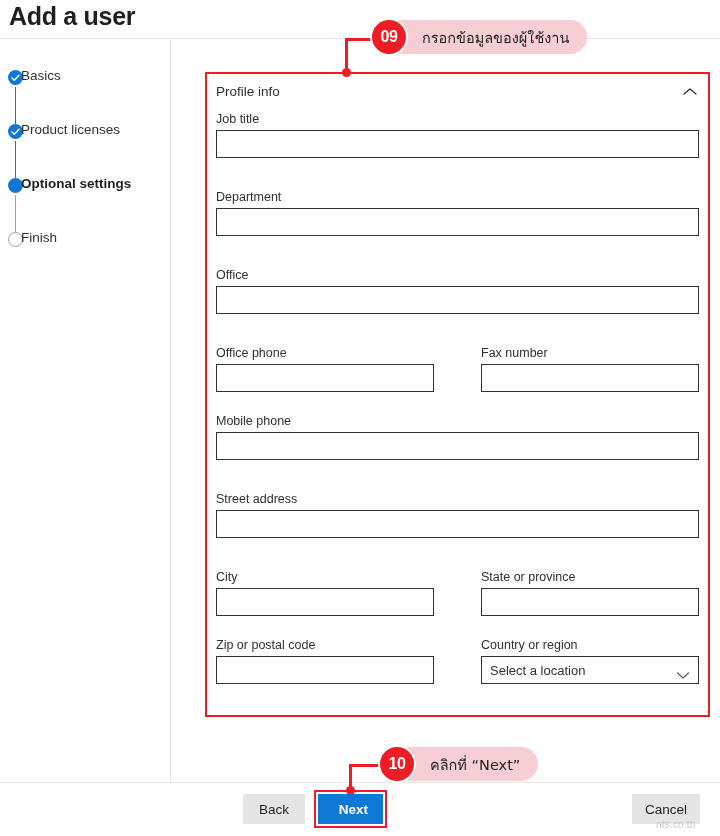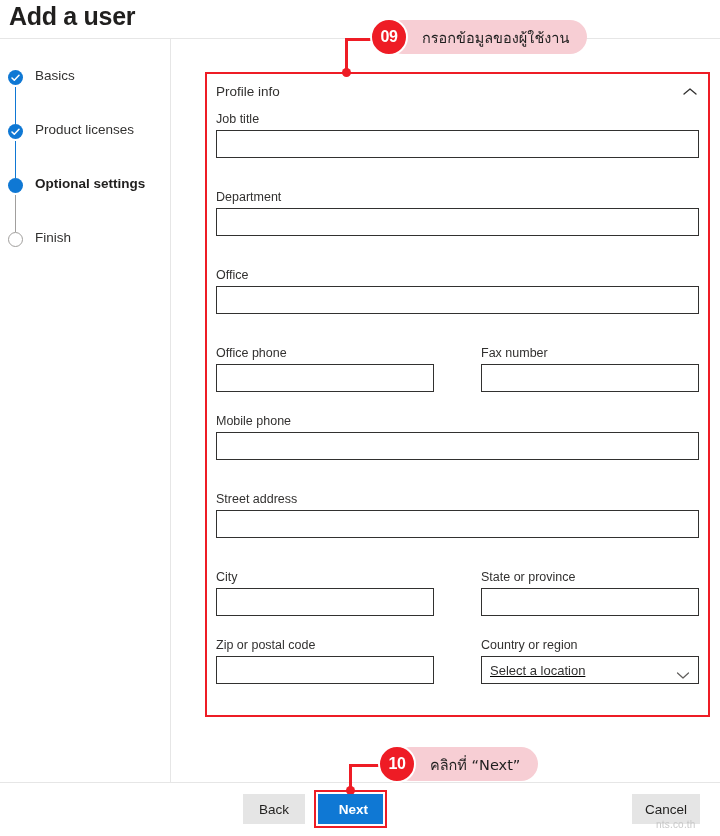--- a/index.html
+++ b/index.html
@@ -26,21 +26,21 @@
     position: absolute; left: 170px; top: 38px; width: 1px; height: 744px;
     background: #e6e6e6;
   }
   .footer-rule {
     position: absolute; left: 0; top: 782px; width: 720px; height: 1px;
     background: #e6e6e6;
   }
 
   
   .steps { position: absolute; left: 0; top: 70px; width: 170px; }
-  .step { position: relative; height: 54px; padding-left: 35px; }
+  .step { position: relative; height: 54px; padding-left: 21px; }
   .step-dot {
     position: absolute; left: 8px; top: 0px;
     width: 15px; height: 15px; border-radius: 50%;
   }
   .dot-done { background: #0f78d4; }
   .dot-done svg { position:absolute; left:3px; top:3.5px; }
   .dot-current { background: #0f78d4; }
   .dot-todo { background: #fff; border: 1.4px solid #a19f9d; }
   .step-line {
     position: absolute; left: 15px; top: 17px;
@@ -69,21 +69,20 @@
     width: 100%;
   }
   .row { display: flex; gap: 0px; }
   .col-full { width: 483px; margin-bottom: 32px; }
   .col-half { width: 218px; margin-bottom: 22px; }
   .col-spacer { width: 47px; }
   .select-box {
     height: 28px; border: 1px solid #323130; background: #fff;
     display: flex; align-items: center; justify-content: space-between;
     padding: 0 8px 0 8px;
-    text-decoration: underline;
   }
   .select-text { font-size: 13px; color: #323130; }
   .chevron-down { width: 14px; height: 9px; }
 
   
   .hl-box {
     position: absolute; border: 2.5px solid #ee1c25; pointer-events: none;
   }
   .hl-panel { left: 205px; top: 72px; width: 505px; height: 645px; }
   .hl-next { left: 314px; top: 790px; width: 73px; height: 38px; }

